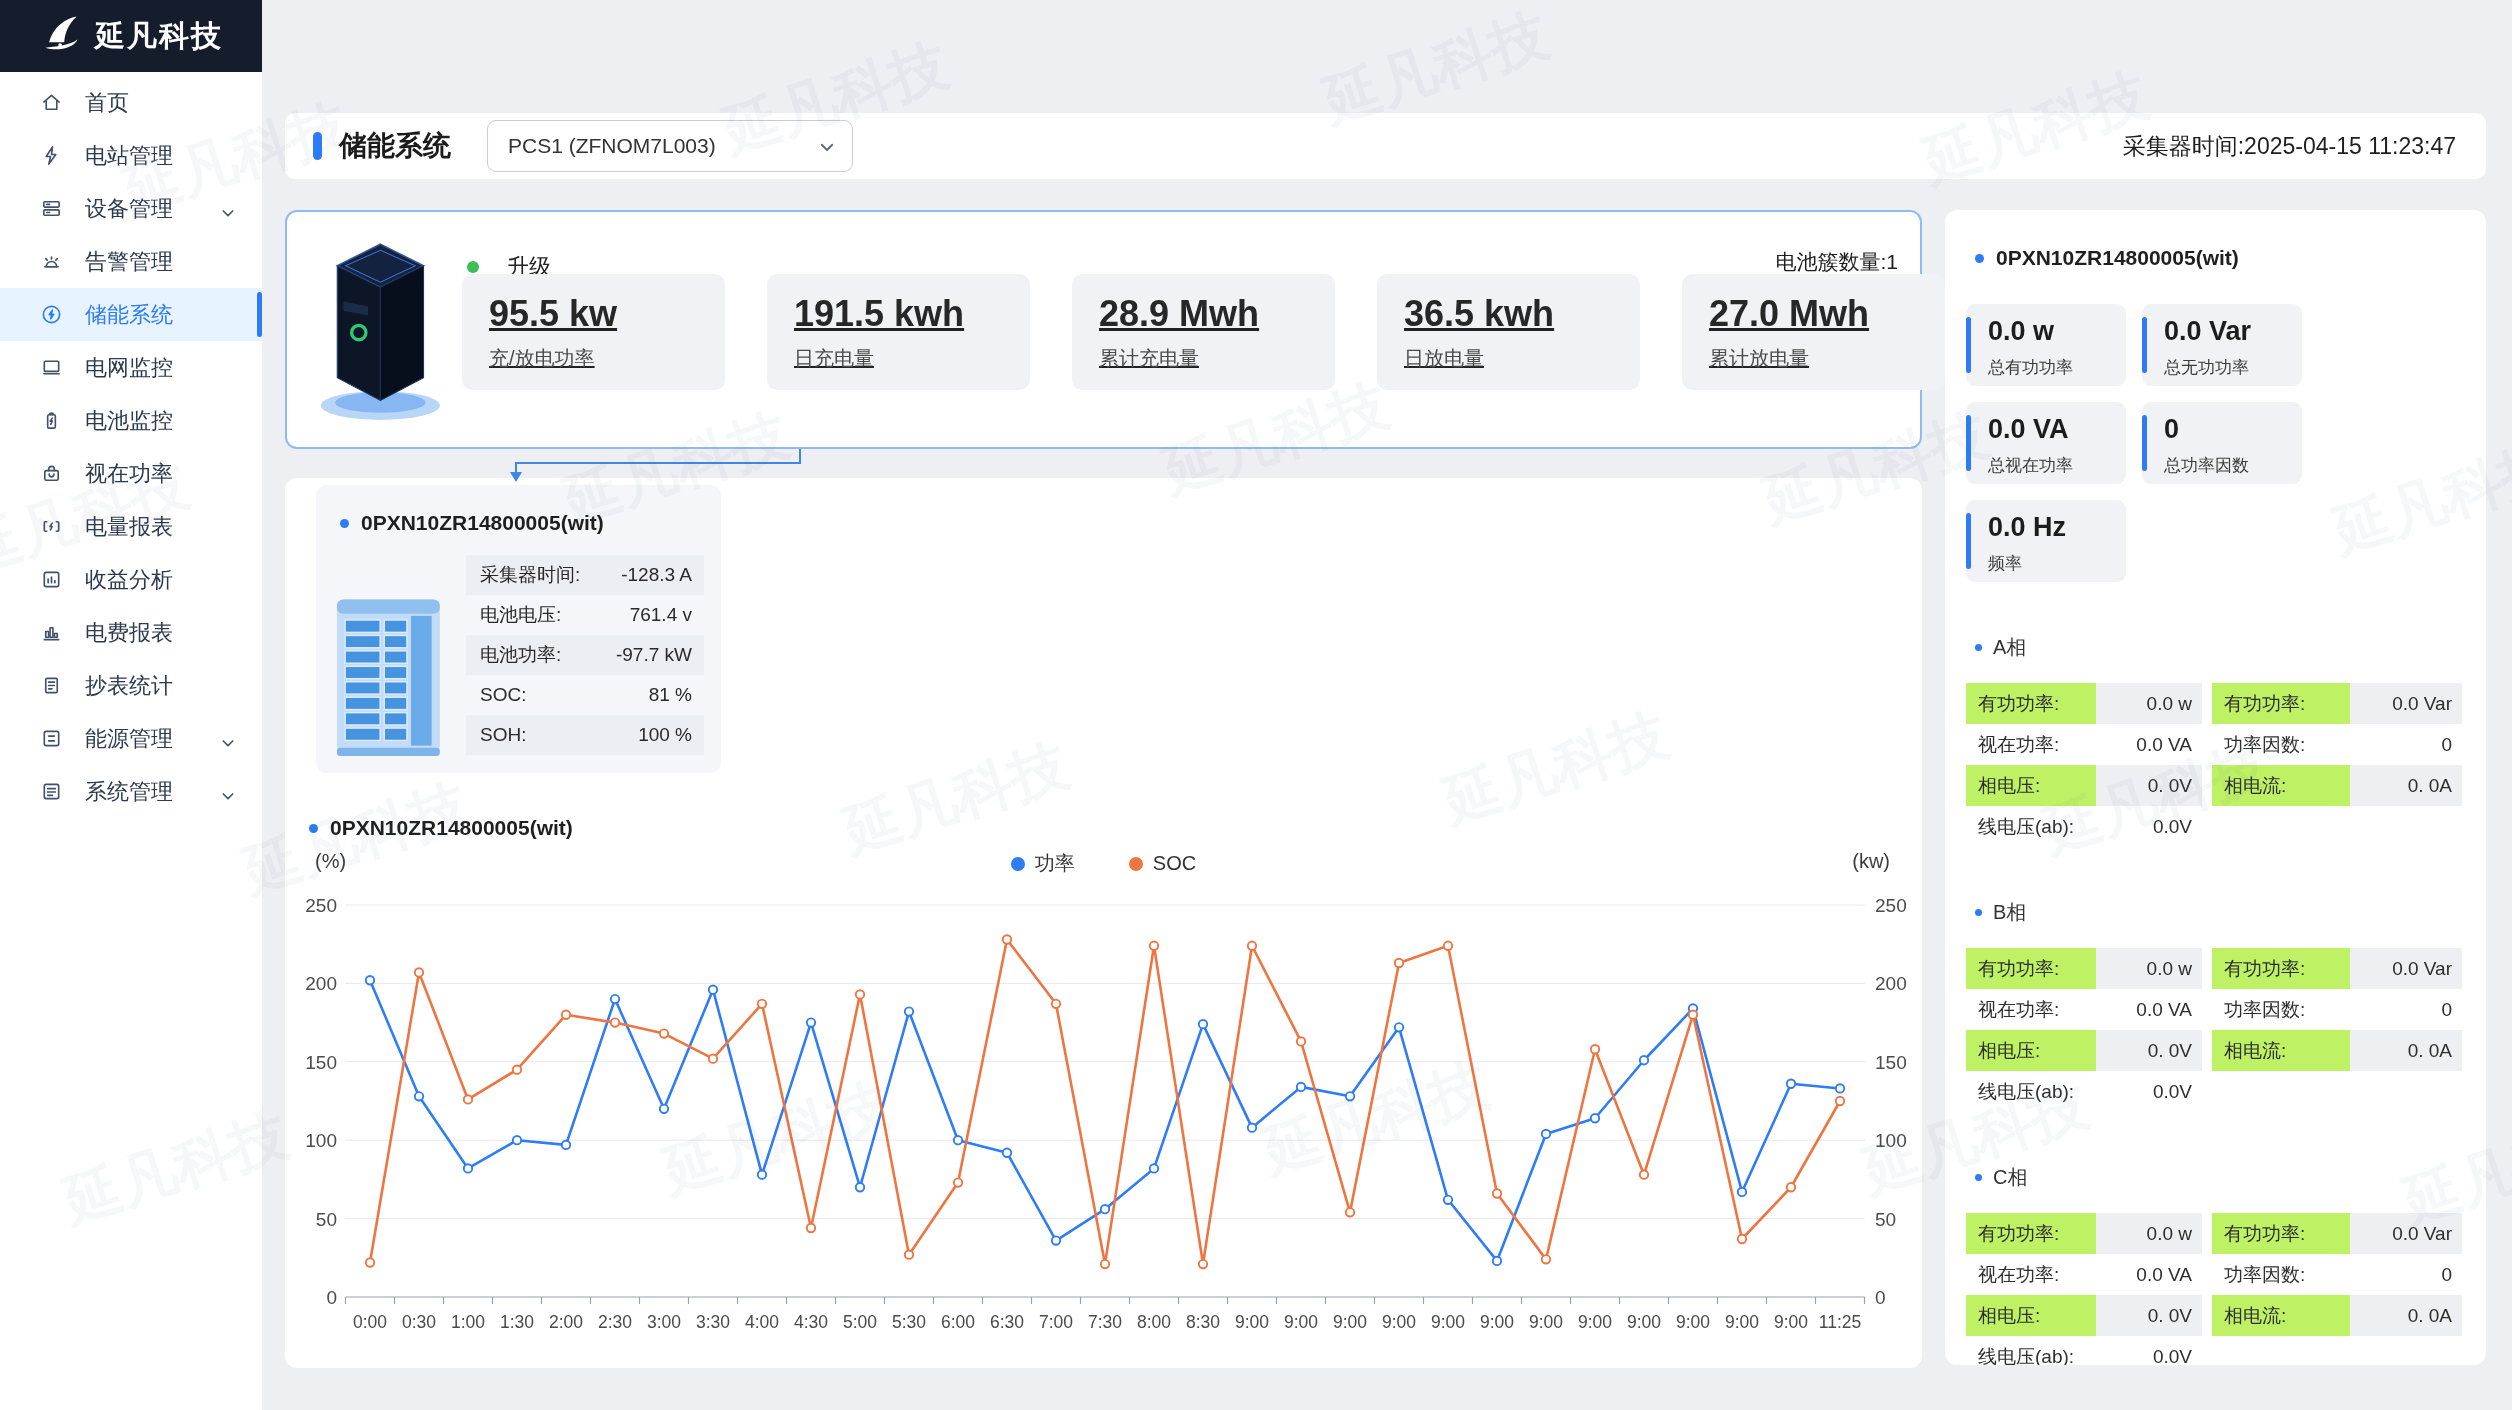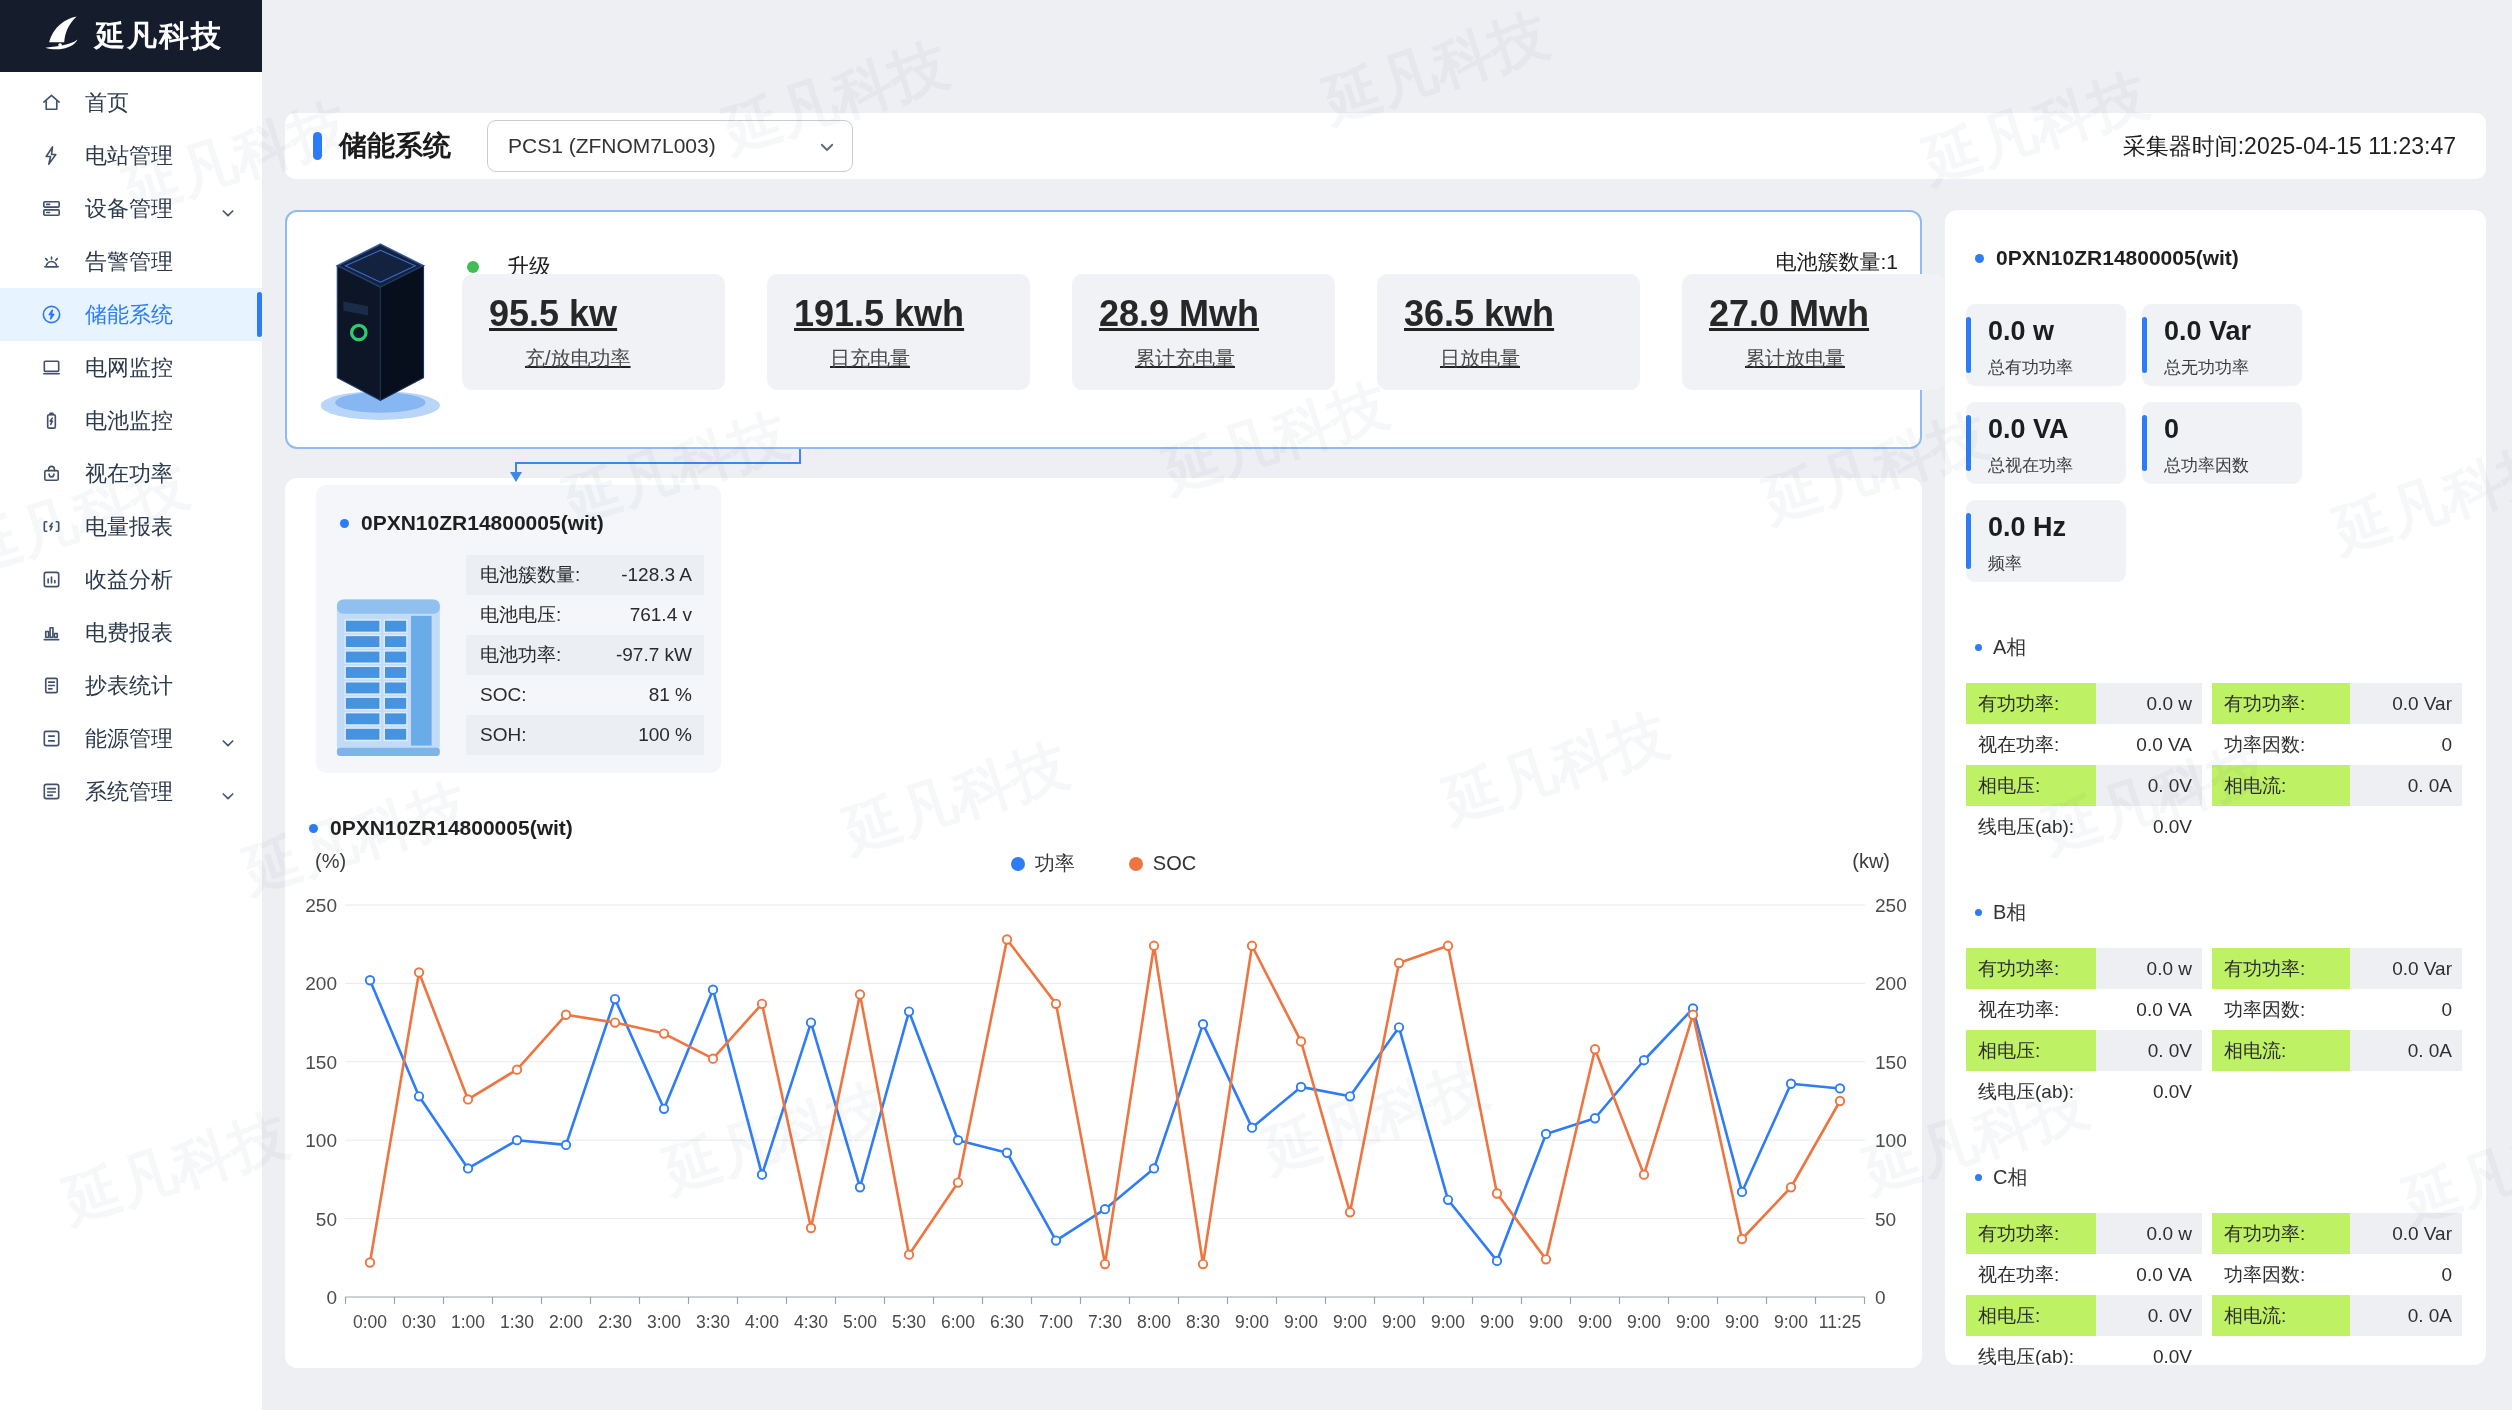--- a/index.html
+++ b/index.html
@@ -35,21 +35,21 @@
   
   .stats-card { position:absolute; left:285px; top:210px; width:1637px; height:239px; background:#fff;
     border:2px solid #8fbbf2; border-radius:12px; }
   .tower-art { position:absolute; left:25px; top:26px; }
   .status-row { position:absolute; left:180px; top:40px; display:flex; align-items:center; gap:28px; font-size:22px; color:#222; }
   .status-dot { width:12px; height:12px; border-radius:50%; background:#3fbe56; }
   .cluster-count { position:absolute; right:22px; top:36px; font-size:21px; color:#1d1d1d; }
   .stat-tiles { position:absolute; left:175px; top:62px; display:flex; gap:42px;text-decoration:underline; }
   .stat-tile { width:263px; height:116px; background:#f0f2f5; border-radius:10px; padding:19px 0 0 27px; }
   .stat-value { font-size:36px; font-weight:bold; color:#272727; }
-  .stat-label { font-size:20px; color:#4a4a4a; margin-top:10px;margin-left:36px; }
+  .stat-label { font-size:20px; color:#4a4a4a; margin-top:10px; }
 
   
   .connector { position:absolute; left:500px; top:447px; z-index:3; }
 
   
   .detail-card { position:absolute; left:285px; top:478px; width:1637px; height:890px; background:#fff; border-radius:12px; }
   .battery-card { position:absolute; left:31px; top:7px; width:405px; height:288px; background:#f4f6f9; border-radius:10px; }
   .card-title { display:flex; align-items:center; gap:12px; font-size:21px; font-weight:bold; color:#1f1f1f; }
   .dot { width:9px; height:9px; border-radius:50%; background:#2b7cf6; flex:0 0 auto; }
   .battery-card .card-title { position:absolute; left:24px; top:26px; }
@@ -340,21 +340,21 @@
             <rect x="52" y="94" width="22" height="12"></rect>
               <rect x="52" y="109" width="22" height="12"></rect>
             <rect x="52" y="124" width="22" height="12"></rect>
               <rect x="52" y="139" width="22" height="12"></rect>
           </g>
           <rect x="6" y="158" width="100" height="8" rx="3" fill="#7fb4e8"></rect>
         </svg>
       </div>
       <div class="battery-rows" id="battery-rows">
           <div class="b-row striped">
-            <span>电池簇数量:</span>
+            <span>采集器时间:</span>
             <span>-128.3 A</span>
           </div>
           <div class="b-row">
             <span>电池电压:</span>
             <span>761.4 v</span>
           </div>
           <div class="b-row striped">
             <span>电池功率:</span>
             <span>-97.7 kW</span>
           </div>

